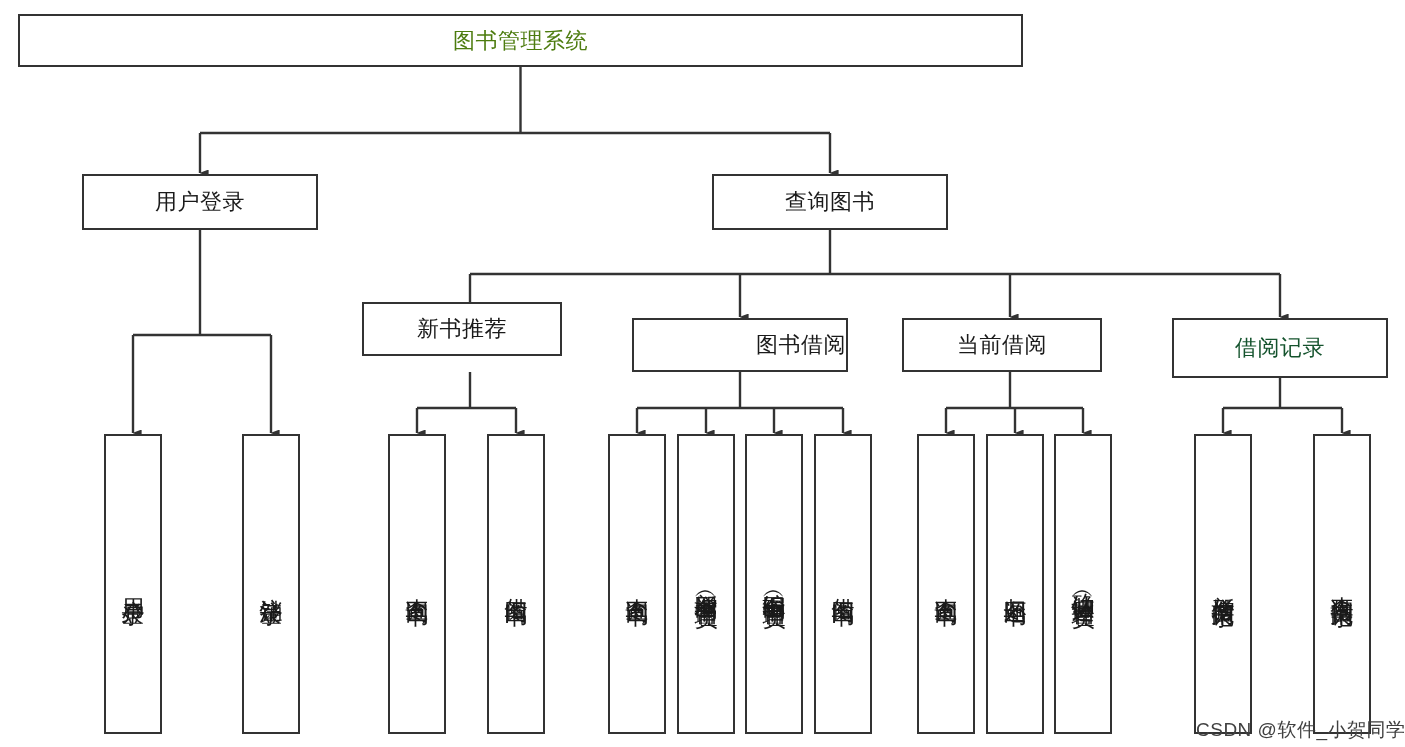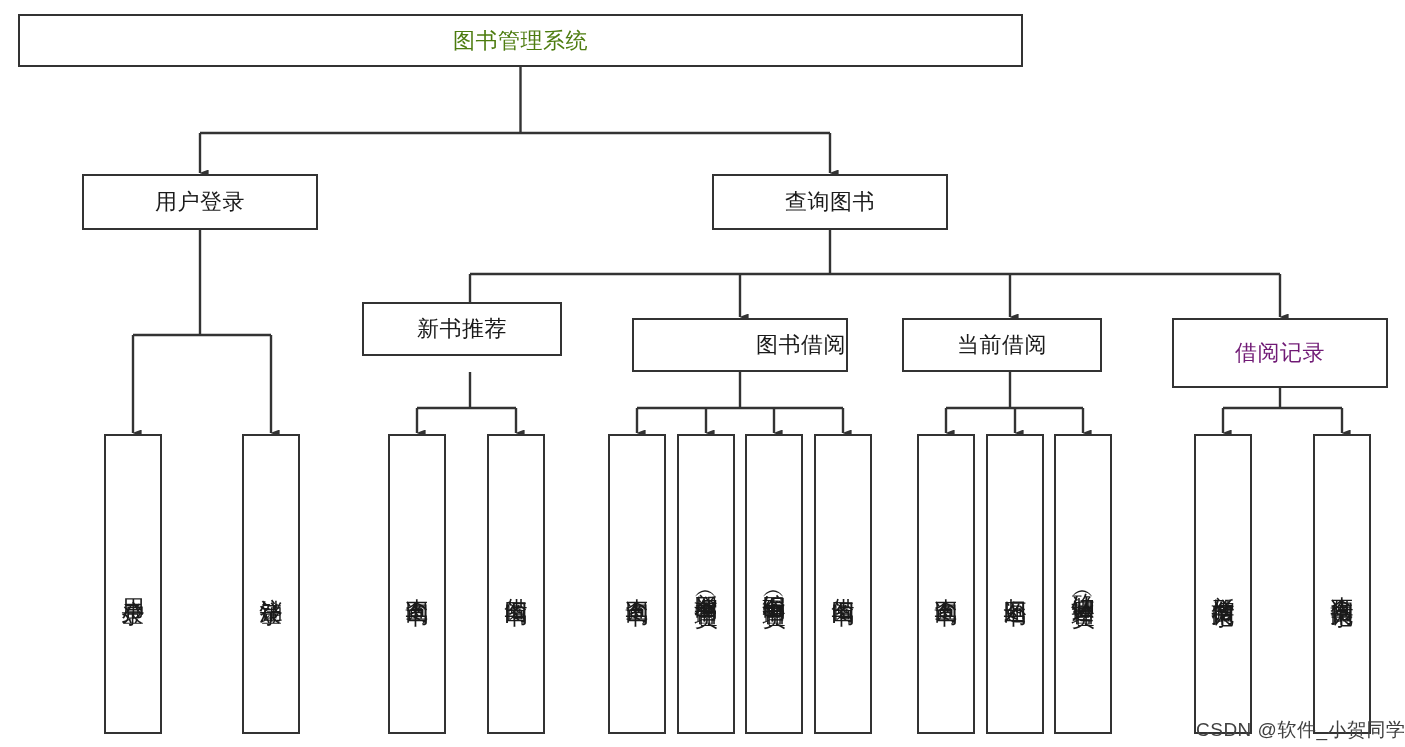--- a/index.html
+++ b/index.html
@@ -133,21 +133,21 @@
       </div>
       <div class="node horizontal" style="left: 362px; top: 302px; width: 200px; height: 54px; border-color: rgb(51, 51, 51); background: rgb(255, 255, 255); color: rgb(26, 26, 26);">
         <span class="node-label">新书推荐</span>
       </div>
       <div class="node horizontal" style="left: 632px; top: 318px; width: 216px; height: 54px; border-color: rgb(51, 51, 51); background: rgb(255, 255, 255); color: rgb(26, 26, 26); justify-content: flex-end;">
         <span class="node-label">图书借阅</span>
       </div>
       <div class="node horizontal" style="left: 902px; top: 318px; width: 200px; height: 54px; border-color: rgb(51, 51, 51); background: rgb(255, 255, 255); color: rgb(26, 26, 26);">
         <span class="node-label">当前借阅</span>
       </div>
-      <div class="node horizontal" style="left: 1172px; top: 318px; width: 216px; height: 70px; border-color: rgb(51, 51, 51); background: rgb(255, 255, 255); color: #701a75;">
+      <div class="node horizontal" style="left: 1172px; top: 318px; width: 216px; height: 60px; border-color: rgb(51, 51, 51); background: rgb(255, 255, 255); color: #14532d;">
         <span class="node-label">借阅记录</span>
       </div>
       <div class="node vertical" style="left: 104px; top: 434px; width: 58px; height: 300px; border-color: rgb(51, 51, 51); background: rgb(255, 255, 255); color: rgb(26, 26, 26);">
         <span class="node-label">用户登录</span>
       </div>
       <div class="node vertical" style="left: 242px; top: 434px; width: 58px; height: 300px; border-color: rgb(51, 51, 51); background: rgb(255, 255, 255); color: rgb(26, 26, 26);">
         <span class="node-label">注销登录</span>
       </div>
       <div class="node vertical" style="left: 388px; top: 434px; width: 58px; height: 300px; border-color: rgb(51, 51, 51); background: rgb(255, 255, 255); color: rgb(26, 26, 26);">
         <span class="node-label">查询图书</span>

